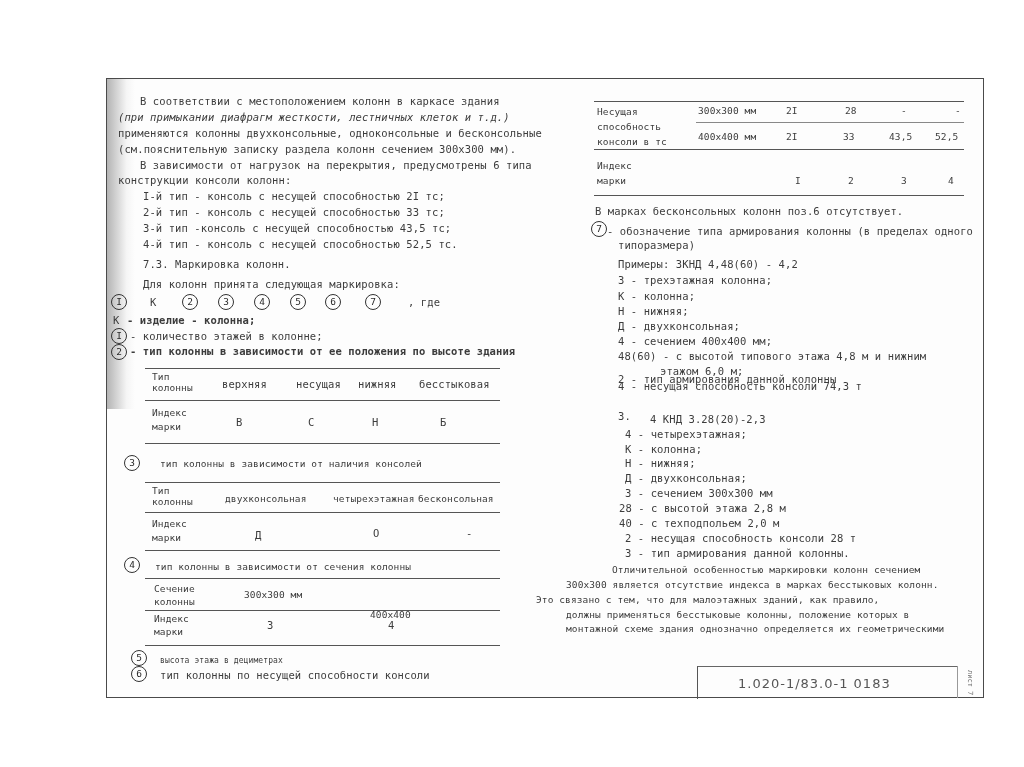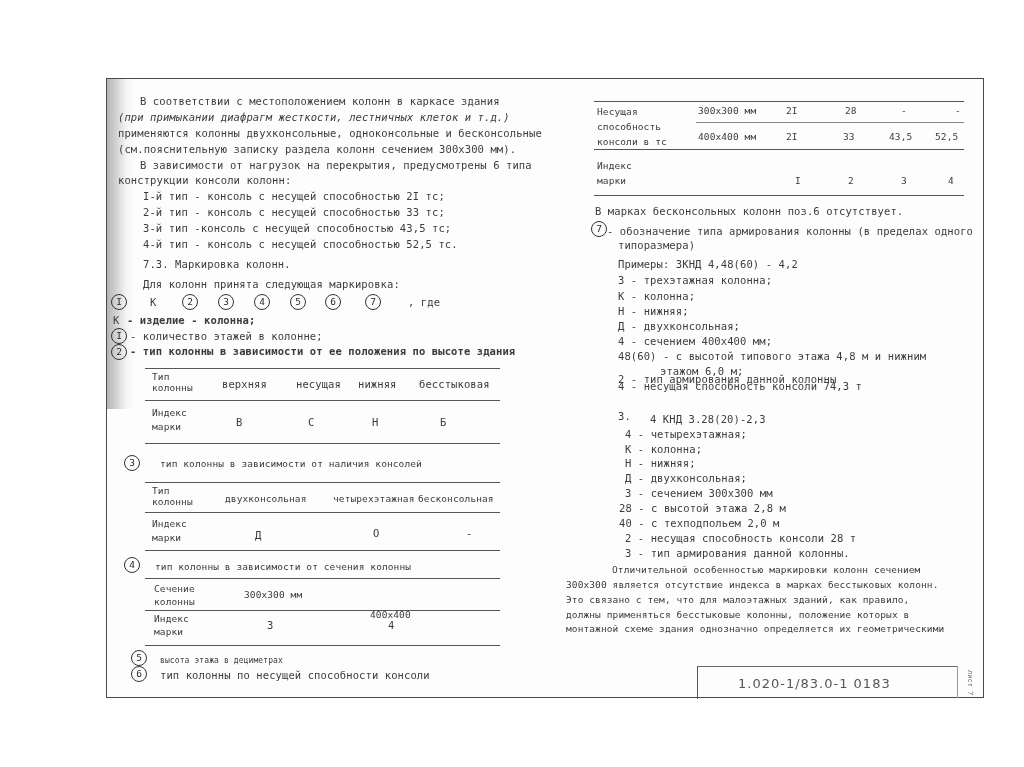--- a/index.html
+++ b/index.html
@@ -196,21 +196,21 @@
   <div class="t" style="left:625px;top:457px;">Н - нижняя;</div>
   <div class="t" style="left:625px;top:472px;">Д - двухконсольная;</div>
   <div class="t" style="left:625px;top:487px;">3 - сечением 300х300 мм</div>
   <div class="t" style="left:619px;top:502px;">28 - с высотой этажа 2,8 м</div>
   <div class="t" style="left:619px;top:517px;">40 - с техподпольем 2,0 м</div>
   <div class="t" style="left:625px;top:532px;">2 - несущая способность консоли 28 т</div>
   <div class="t" style="left:625px;top:547px;">3 - тип армирования данной колонны.</div>
 
   <div class="t sm" style="left:612px;top:563px;">Отличительной особенностью маркировки колонн сечением</div>
   <div class="t sm" style="left:566px;top:578px;">300х300 является отсутствие индекса в марках бесстыковых колонн.</div>
-  <div class="t sm" style="left:566px;top:593px;text-align:center;">Это связано с тем, что для малоэтажных зданий, как правило,</div>
+  <div class="t sm" style="left:536px;top:593px;text-align:center;">Это связано с тем, что для малоэтажных зданий, как правило,</div>
   <div class="t sm" style="left:566px;top:608px;">должны применяться бесстыковые колонны, положение которых в</div>
   <div class="t sm" style="left:566px;top:622px;">монтажной схеме здания однозначно определяется их геометрическими</div>
 
   <div class="stamp">
     <span class="stamp-text">1.020-1/83.0-1  0183</span>
   </div>
   <div class="side-box">
     <span style="display:block;margin:4px 0 0 8px;writing-mode:vertical-rl;">лист 7</span>
   </div>
 </div>

